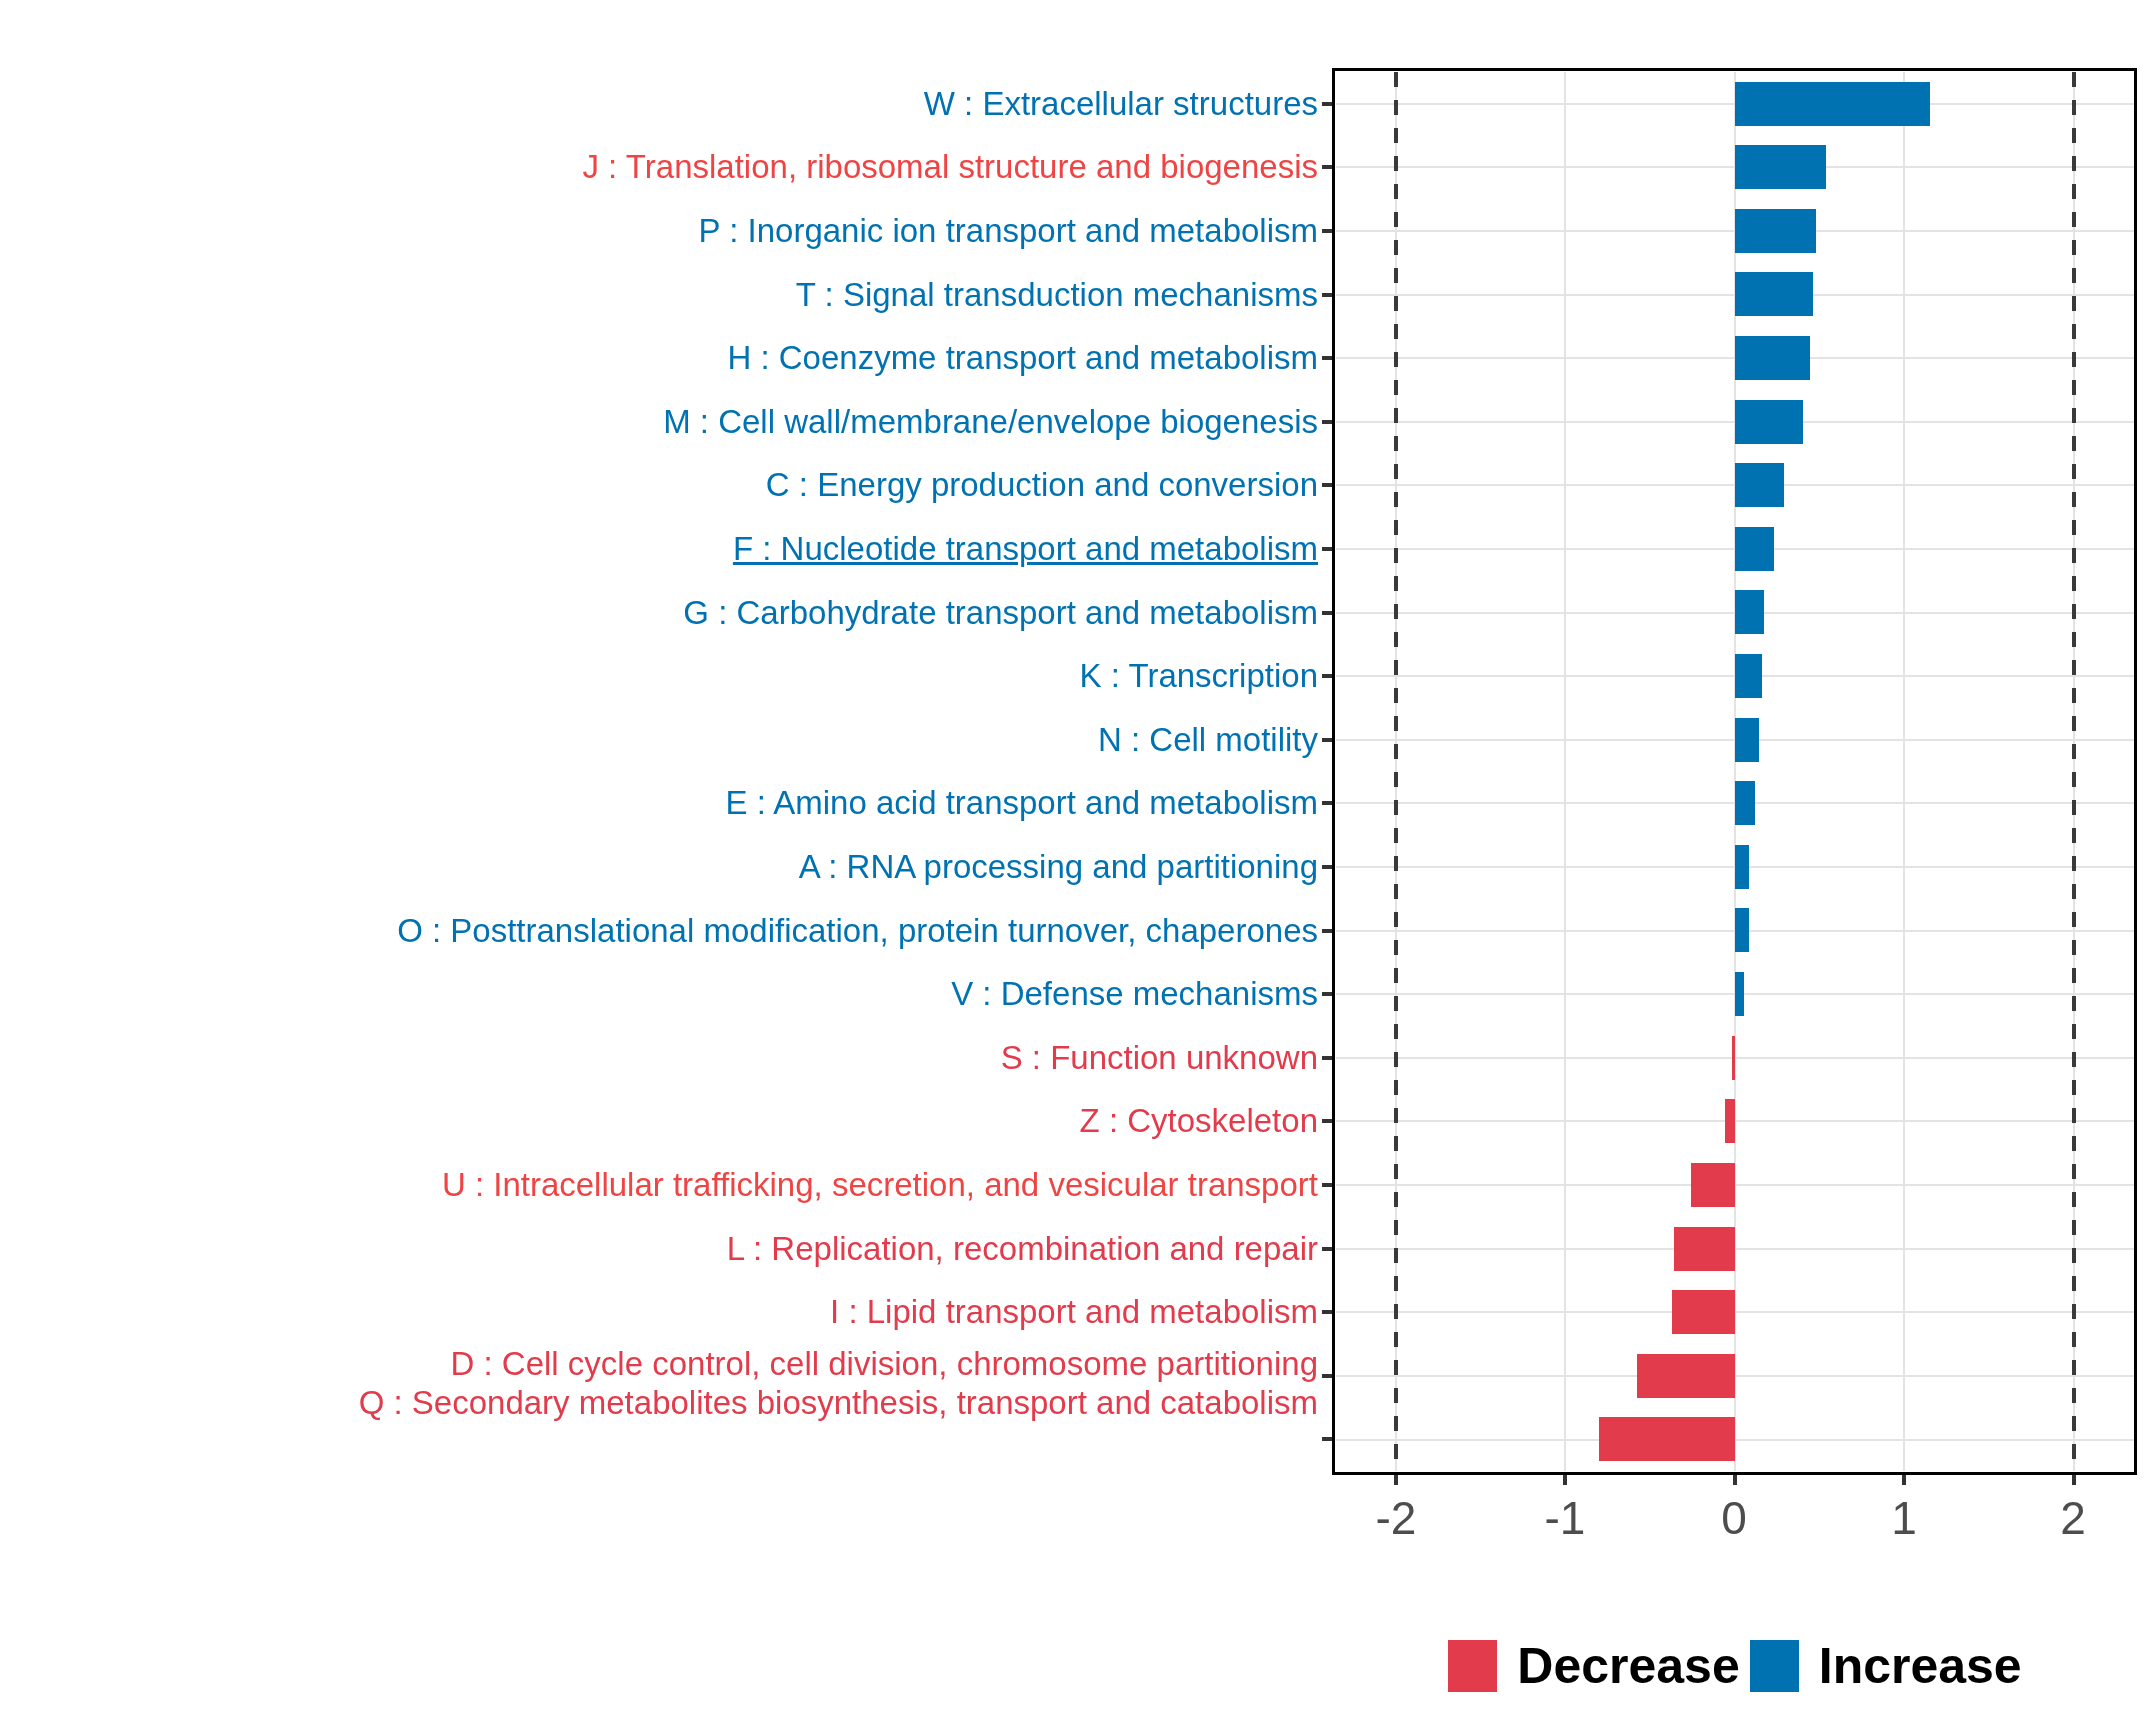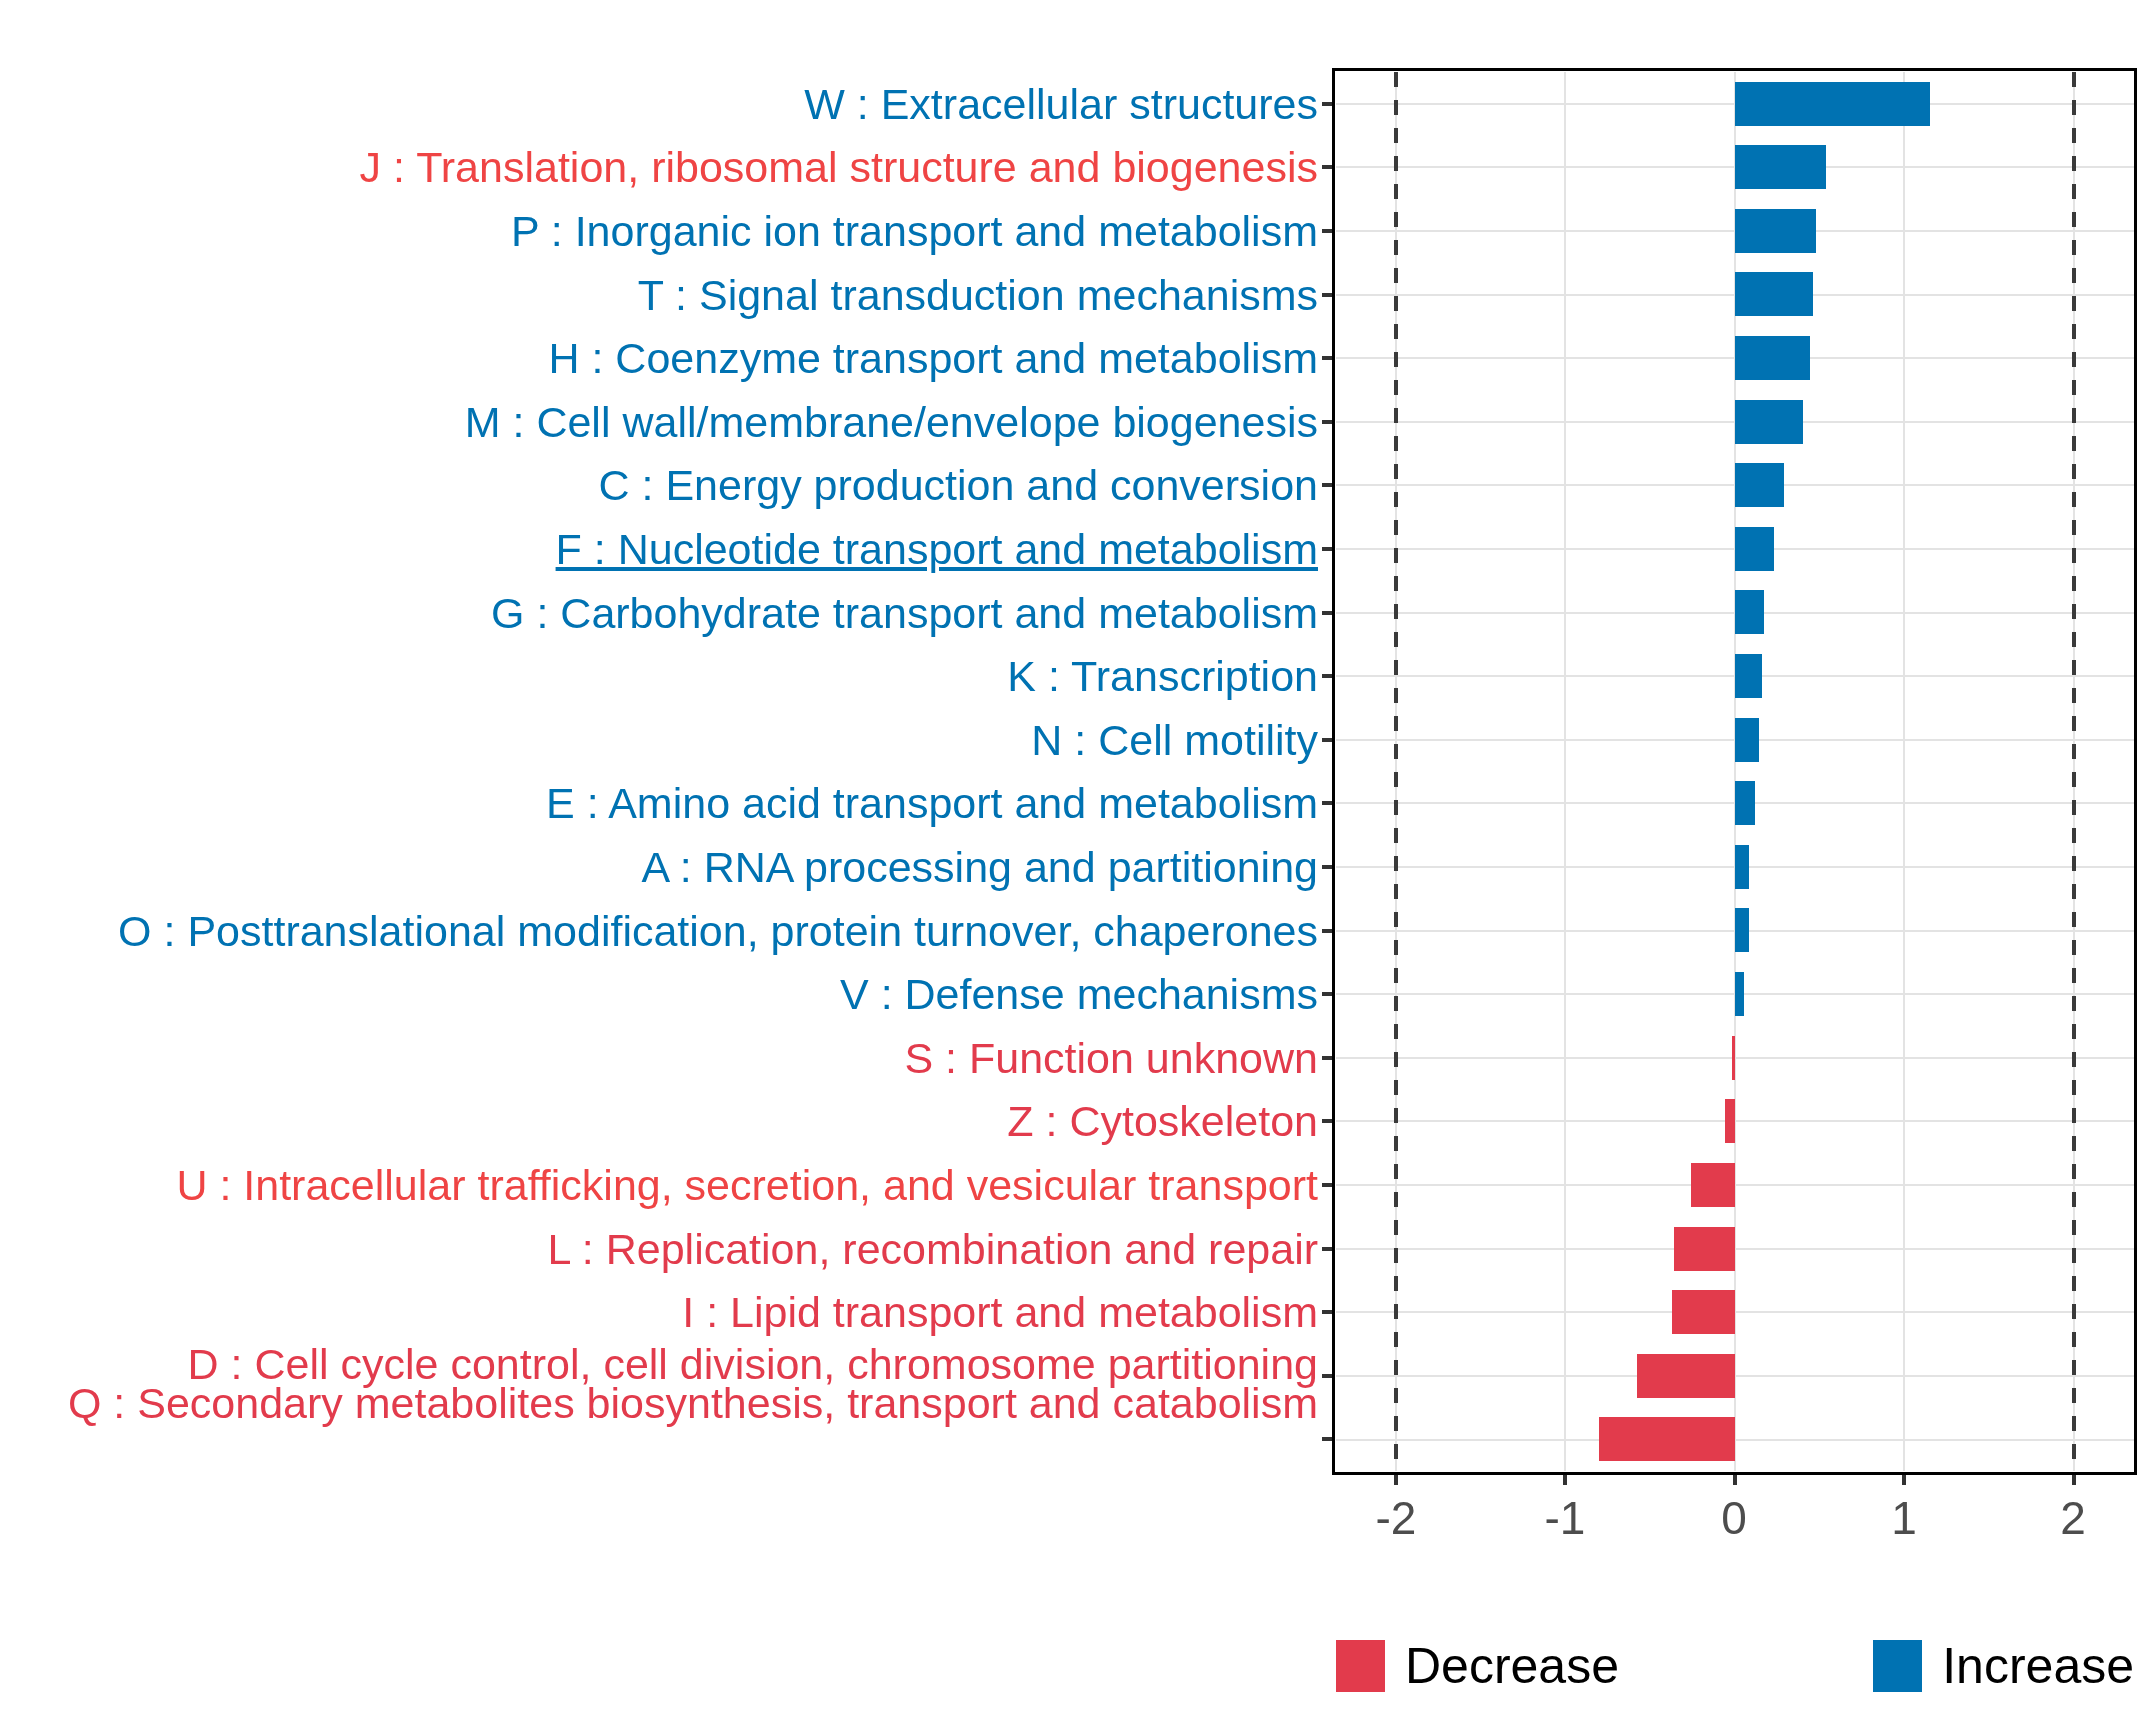--- a/index.html
+++ b/index.html
@@ -82,21 +82,21 @@
     height: 10px;
     background: #333333;
   }
   .cat-label {
     position: absolute;
     left: 0;
     width: 1318px;
     height: 64px;
     line-height: 64px;
     text-align: right;
-    font-size: 43px;
+    font-size: 33px;
     white-space: nowrap;
   }
   .xtick-label {
     position: absolute;
     width: 172px;
     text-align: center;
     font-size: 46px;
     color: #4d4d4d;
   }
   #x-axis-title {
@@ -109,23 +109,24 @@
     font-weight: bold;
     color: #000000;
   }
   #legend {
     position: absolute;
     left: 1336px;
     top: 1637px;
     width: 798px;
     height: 57px;
     display: flex;
-    justify-content: space-between;
+    justify-content: center;
     align-items: center;
     gap: 10px;
+    font-weight: bold;
   }
   .legend-item {
     display: flex;
     align-items: center;
     gap: 20px;
   }
   .legend-swatch {
     width: 49px;
     height: 52px;
     display: inline-block;

